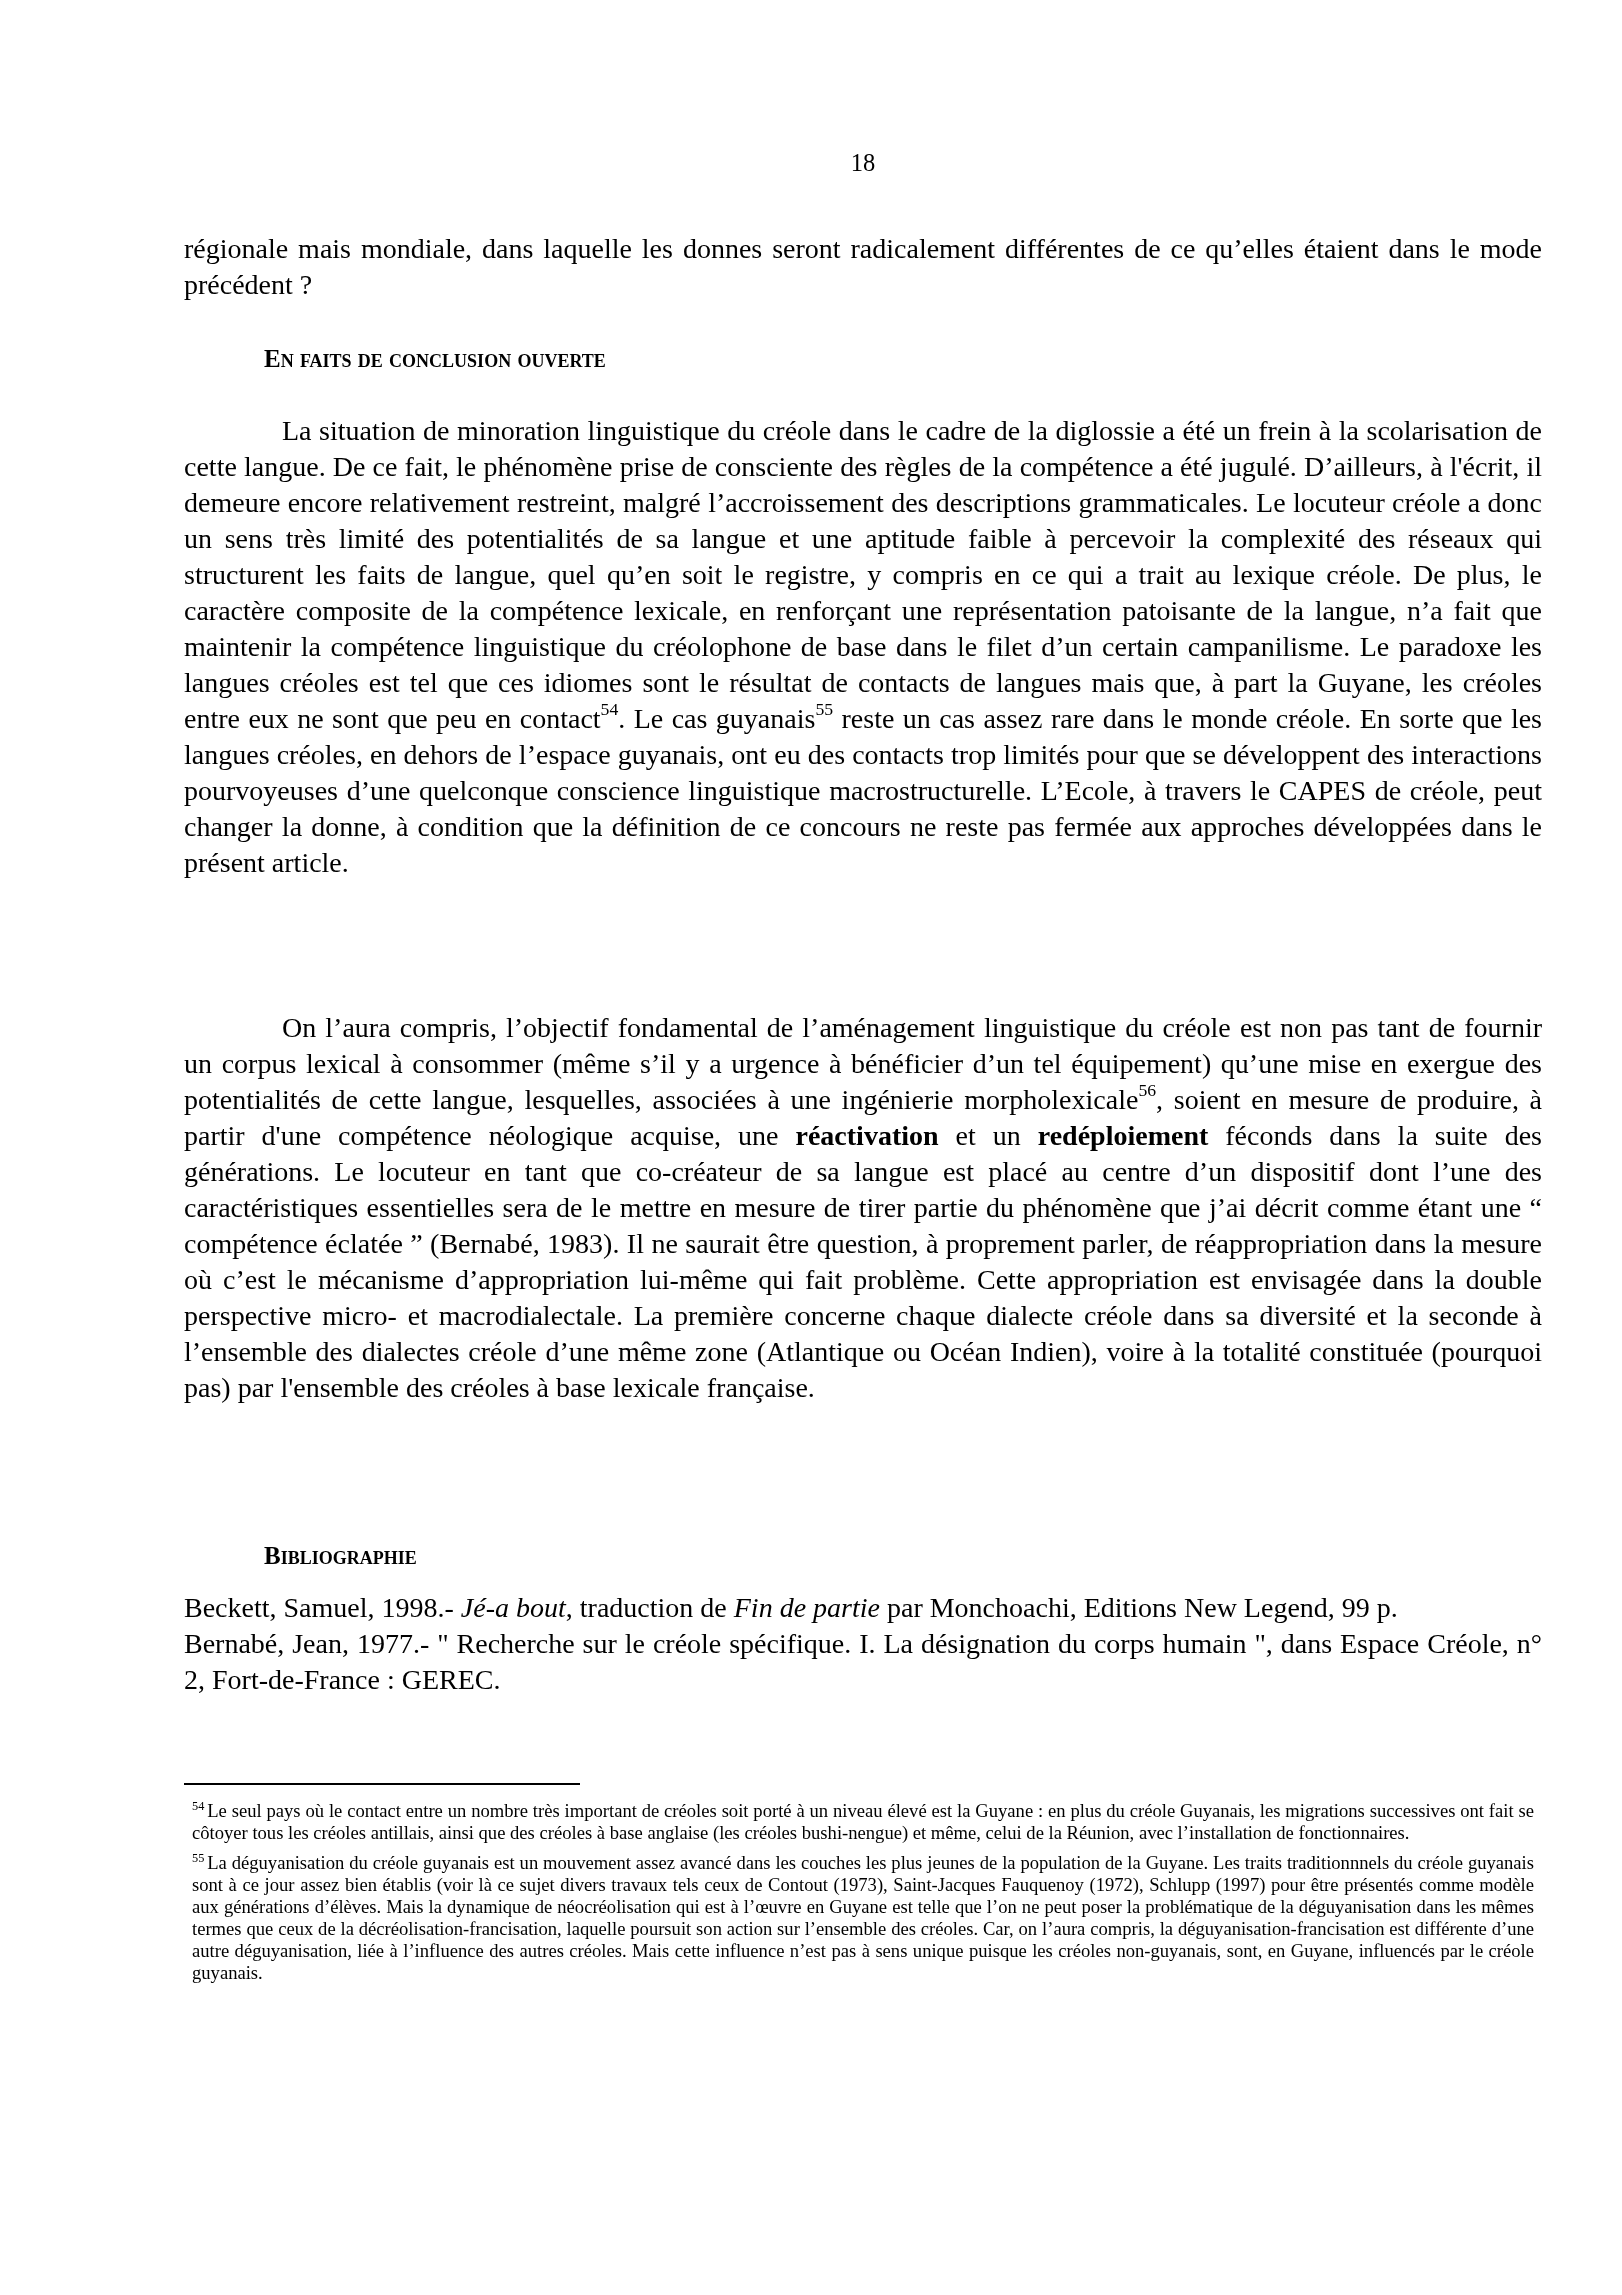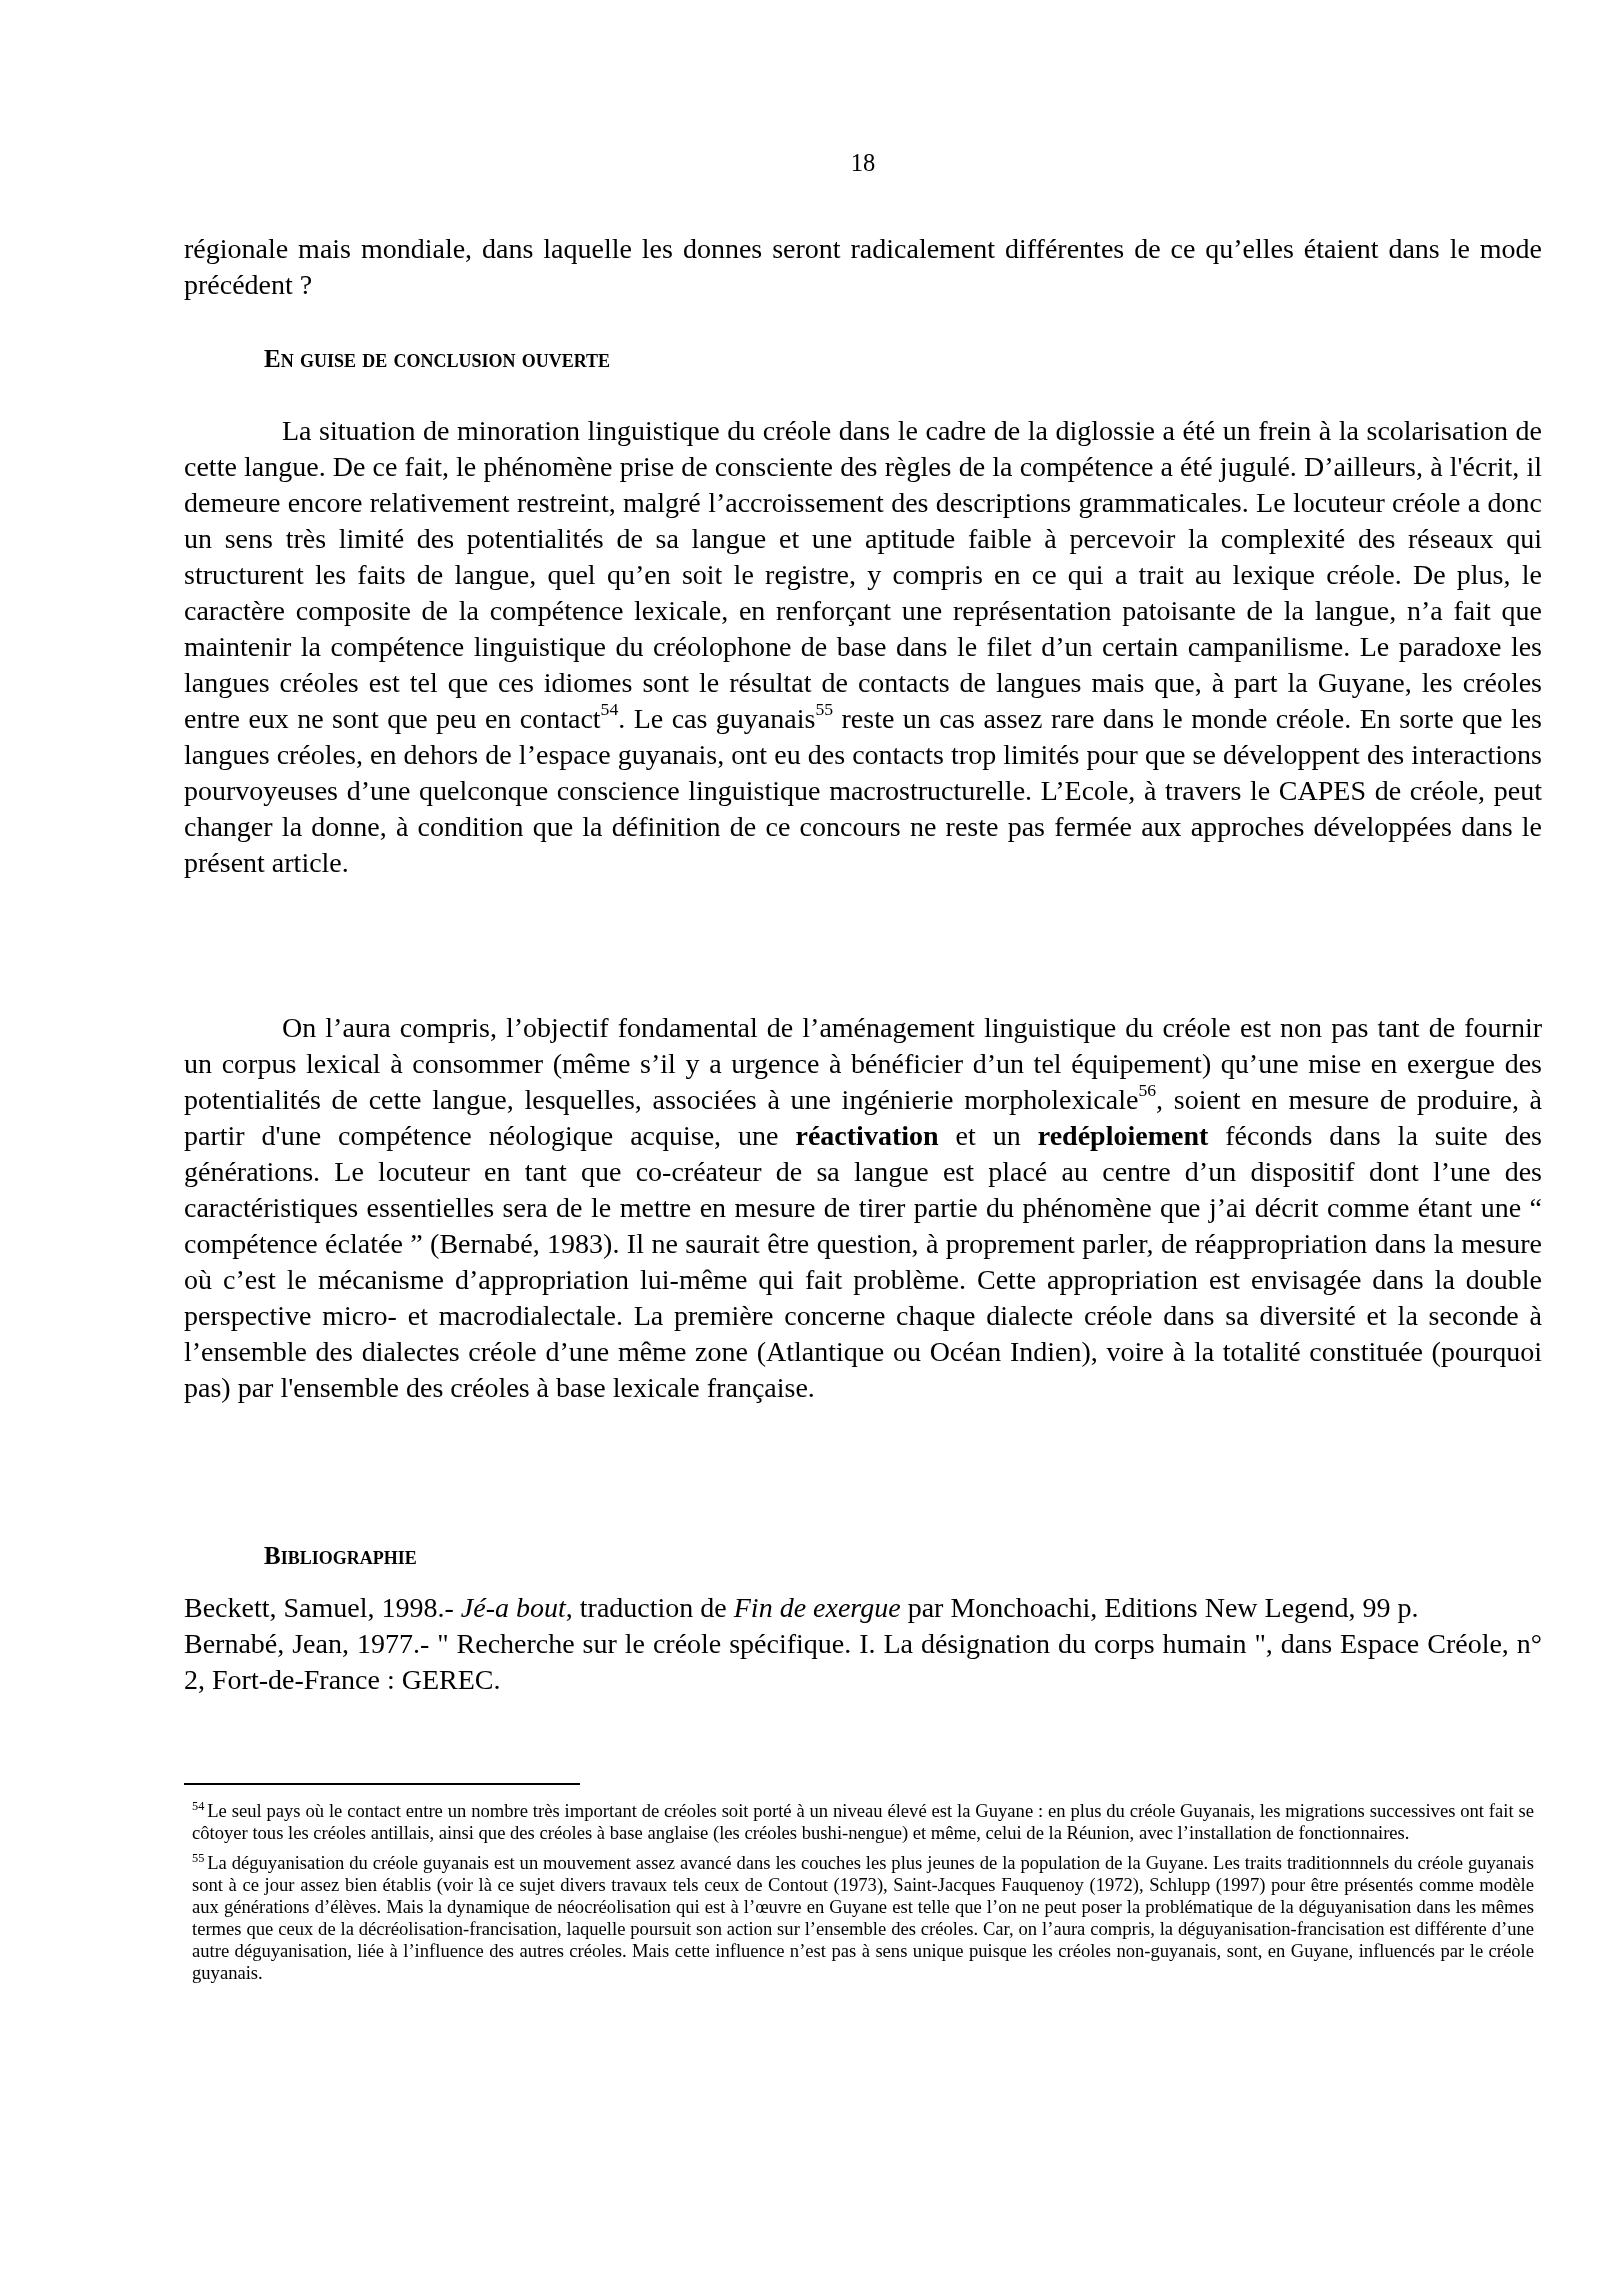--- a/index.html
+++ b/index.html
@@ -114,30 +114,30 @@
   </style>
 </head>
 <body>
 
 <div class="page">
 
   <div class="page-number">18</div>
 
   <p class="body-text para-intro">régionale mais mondiale, dans laquelle les donnes seront radicalement différentes de ce qu’elles étaient dans le mode précédent ?</p>
 
-  <div class="heading heading-conclusion">En guise de conclusion ouverte</div>
+  <div class="heading heading-conclusion">En faits de conclusion ouverte</div>
 
   <p class="body-text indent para-conclusion-1"><span>La situation de minoration linguistique du créole dans le cadre de la diglossie a été un frein à la scolarisation de cette langue. De ce fait, le phénomène prise de consciente des règles de la compétence a été jugulé. D’ailleurs, à l'écrit, il demeure encore relativement restreint, malgré l’accroissement des descriptions grammaticales. Le locuteur créole a donc un sens très limité des potentialités de sa langue et une aptitude faible à percevoir la complexité des réseaux qui structurent les faits de langue, quel qu’en soit le registre, y compris en ce qui a trait au lexique créole. De plus, le caractère composite de la compétence lexicale, en renforçant une représentation patoisante de la langue, n’a fait que maintenir la compétence linguistique du créolophone de base dans le filet d’un certain campanilisme. Le paradoxe les langues créoles est tel que ces idiomes sont le résultat de contacts de langues mais que, à part la Guyane, les créoles entre eux ne sont que peu en contact</span><sup class="fn">54</sup><span>. Le cas guyanais</span><sup class="fn">55</sup><span> reste un cas assez rare dans le monde créole. En sorte que les langues créoles, en dehors de l’espace guyanais, ont eu des contacts trop limités pour que se développent des interactions pourvoyeuses d’une quelconque conscience linguistique macrostructurelle. L’Ecole, à travers le CAPES de créole, peut changer la donne, à condition que la définition de ce concours ne reste pas fermée aux approches développées dans le présent article.</span></p>
 
   <p class="body-text indent para-conclusion-2"><span>On l’aura compris, l’objectif fondamental de l’aménagement linguistique du créole est non pas tant de fournir un corpus lexical à consommer (même s’il y a urgence à bénéficier d’un tel équipement) qu’une mise en exergue des potentialités de cette langue, lesquelles, associées à une ingénierie morpholexicale</span><sup class="fn">56</sup><span>, soient en mesure de produire, à partir d'une compétence néologique acquise, une </span><b>réactivation</b><span> et un </span><b>redéploiement</b><span> féconds dans la suite des générations. Le locuteur en tant que co-créateur de sa langue est placé au centre d’un dispositif dont l’une des caractéristiques essentielles sera  de le mettre en mesure de tirer partie du phénomène que j’ai décrit comme étant une “ compétence éclatée ” (Bernabé, 1983). Il ne saurait être question, à proprement parler, de réappropriation dans la mesure où c’est le mécanisme d’appropriation lui-même qui fait problème. Cette appropriation est envisagée dans la double perspective micro- et macrodialectale. La première concerne chaque dialecte créole dans sa diversité et la seconde à l’ensemble des dialectes créole d’une même zone (Atlantique ou Océan Indien), voire à la totalité constituée (pourquoi pas) par l'ensemble des créoles à base lexicale française.</span></p>
 
   <div class="heading heading-biblio">Bibliographie</div>
 
   <div class="biblio">
-    <p class="biblio-entry"><span>Beckett, Samuel, 1998.- </span><i>Jé-a bout</i><span>, traduction de </span><i>Fin de exergue</i><span> par Monchoachi, Editions New Legend, 99 p.</span></p>
+    <p class="biblio-entry"><span>Beckett, Samuel, 1998.- </span><i>Jé-a bout</i><span>, traduction de </span><i>Fin de partie</i><span> par Monchoachi, Editions New Legend, 99 p.</span></p>
     <p class="biblio-entry"><span>Bernabé, Jean, 1977.- " Recherche sur le créole spécifique. I. La désignation du corps humain ", dans Espace Créole, n° 2, Fort-de-France : GEREC.</span></p>
   </div>
 
   <div class="footnote-rule"></div>
 
   <div class="footnotes">
     <p class="footnote"><sup>54</sup><span>Le seul pays où le contact entre un nombre très important de créoles soit porté à un niveau élevé est la Guyane : en plus du créole Guyanais, les migrations successives ont fait se côtoyer tous les créoles antillais, ainsi que des créoles à base anglaise (les créoles bushi-nengue) et même, celui de la Réunion, avec l’installation de fonctionnaires.</span></p>
     <p class="footnote"><sup>55</sup><span>La déguyanisation du créole guyanais est un mouvement assez avancé dans les couches les plus jeunes de la population de la Guyane. Les traits traditionnnels du créole guyanais sont à ce jour assez bien établis (voir là ce sujet divers travaux tels ceux de Contout (1973), Saint-Jacques Fauquenoy (1972), Schlupp (1997) pour être présentés comme modèle aux générations d’élèves. Mais la dynamique de néocréolisation qui est à l’œuvre en Guyane est telle que l’on ne peut poser la problématique de la déguyanisation dans les mêmes termes que ceux de la décréolisation-francisation, laquelle poursuit son action sur l’ensemble des créoles. Car, on l’aura compris, la déguyanisation-francisation est différente d’une autre déguyanisation, liée à l’influence des autres créoles. Mais cette influence n’est pas à sens unique puisque les créoles non-guyanais, sont, en Guyane, influencés par le créole guyanais.</span></p>
   </div>
 

